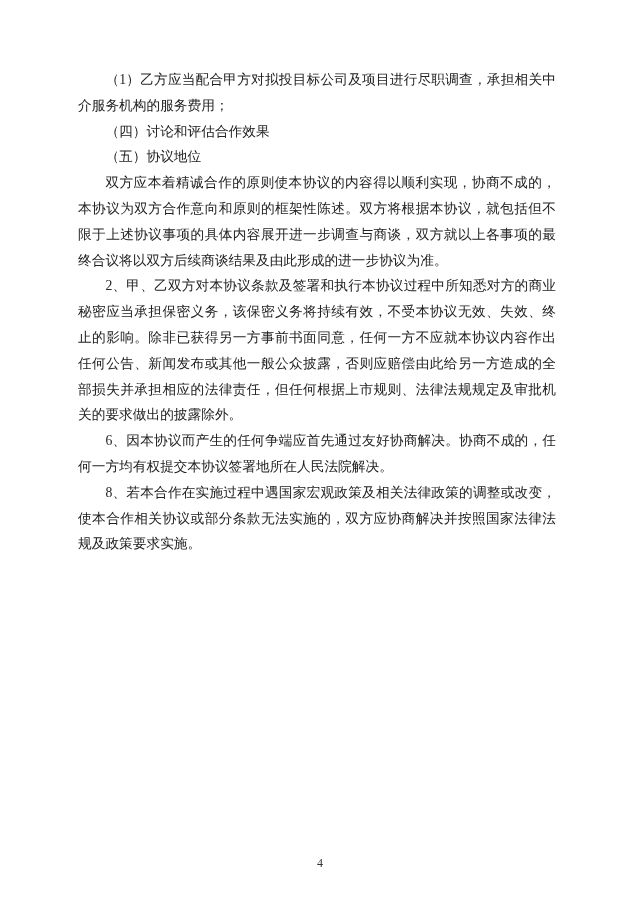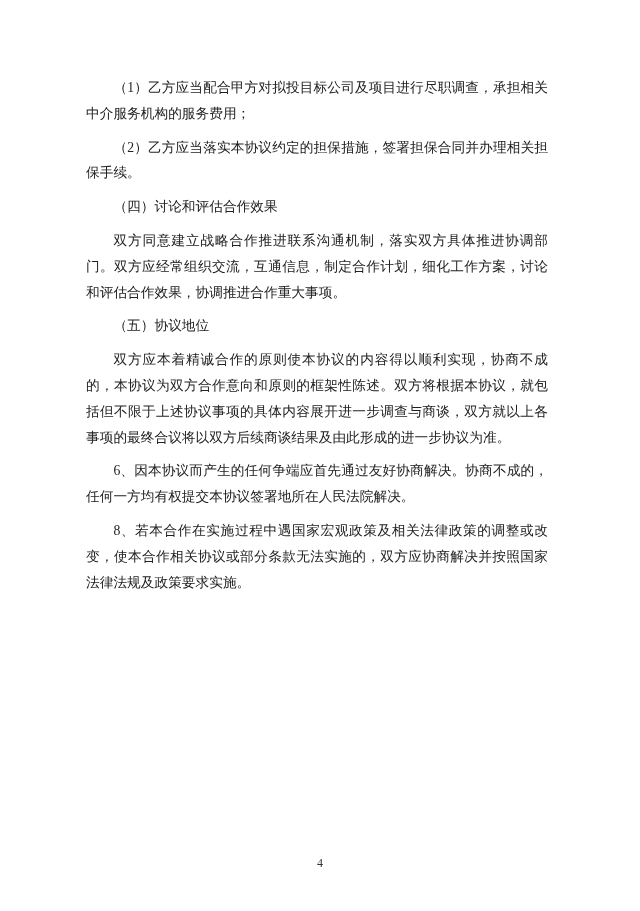--- a/index.html
+++ b/index.html
@@ -16,21 +16,21 @@
     color: #212121;
     overflow: hidden;
   }
   .content {
     position: absolute;
     left: 78px;
     top: 67px;
     width: 478px;
   }
   .content p {
-    margin: 8px;
+    margin: 0;
     padding: 0;
     font-size: 13.7px;
     line-height: 25.8px;
     text-align: justify;
     text-justify: inter-ideograph;
     text-indent: 2em;
     font-weight: 400;
     word-break: break-all;
   }
   .page-number {
@@ -42,22 +42,21 @@
     font-size: 12px;
     color: #333333;
   }
 </style>
 </head>
 <body>
 
 <div class="page">
   <div class="content">
     <p>（1）乙方应当配合甲方对拟投目标公司及项目进行尽职调查，承担相关中介服务机构的服务费用；</p>
-    <p>（2）乙方应当落实本协议约定的担保措施，签署担保合同并办理相关担保手续。</p>
     <p>（四）讨论和评估合作效果</p>
-    <p>双方同意建立战略合作推进联系沟通机制，落实双方具体推进协调部门。双方应经常组织交流，互通信息，制定合作计划，细化工作方案，讨论和评估合作效果，协调推进合作重大事项。</p>
     <p>（五）协议地位</p>
     <p>双方应本着精诚合作的原则使本协议的内容得以顺利实现，协商不成的，本协议为双方合作意向和原则的框架性陈述。双方将根据本协议，就包括但不限于上述协议事项的具体内容展开进一步调查与商谈，双方就以上各事项的最终合议将以双方后续商谈结果及由此形成的进一步协议为准。</p>
+    <p>2、甲、乙双方对本协议条款及签署和执行本协议过程中所知悉对方的商业秘密应当承担保密义务，该保密义务将持续有效，不受本协议无效、失效、终止的影响。除非已获得另一方事前书面同意，任何一方不应就本协议内容作出任何公告、新闻发布或其他一般公众披露，否则应赔偿由此给另一方造成的全部损失并承担相应的法律责任，但任何根据上市规则、法律法规规定及审批机关的要求做出的披露除外。</p>
     <p>6、因本协议而产生的任何争端应首先通过友好协商解决。协商不成的，任何一方均有权提交本协议签署地所在人民法院解决。</p>
     <p>8、若本合作在实施过程中遇国家宏观政策及相关法律政策的调整或改变，使本合作相关协议或部分条款无法实施的，双方应协商解决并按照国家法律法规及政策要求实施。</p>
   </div>
   <div class="page-number">4</div>
 </div>
 
 </body></html>

